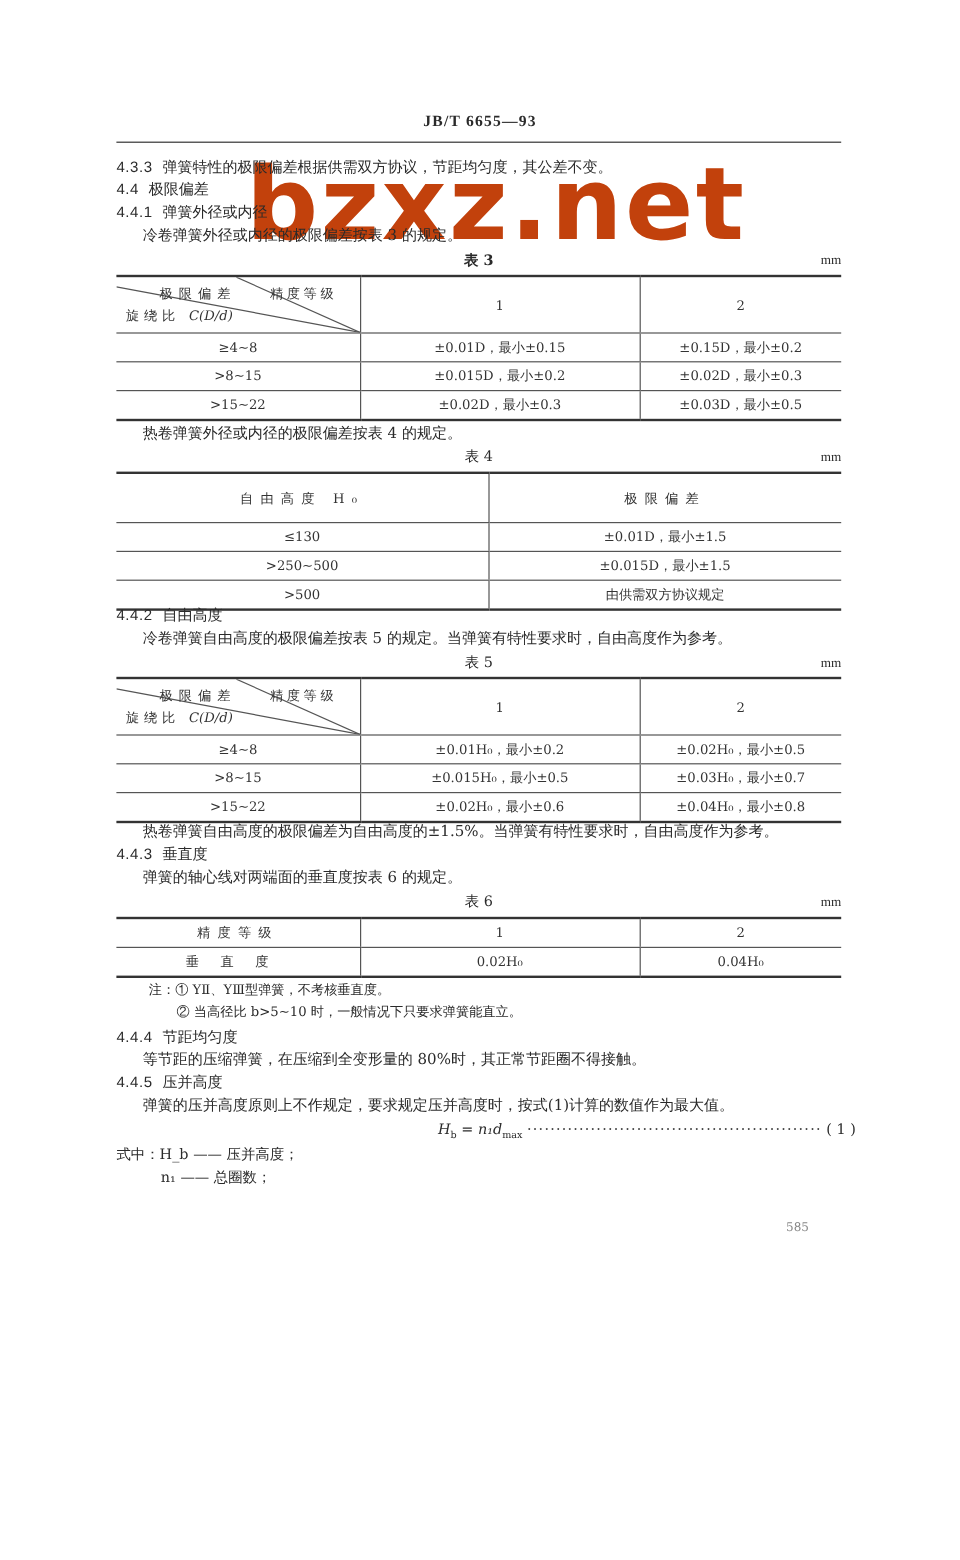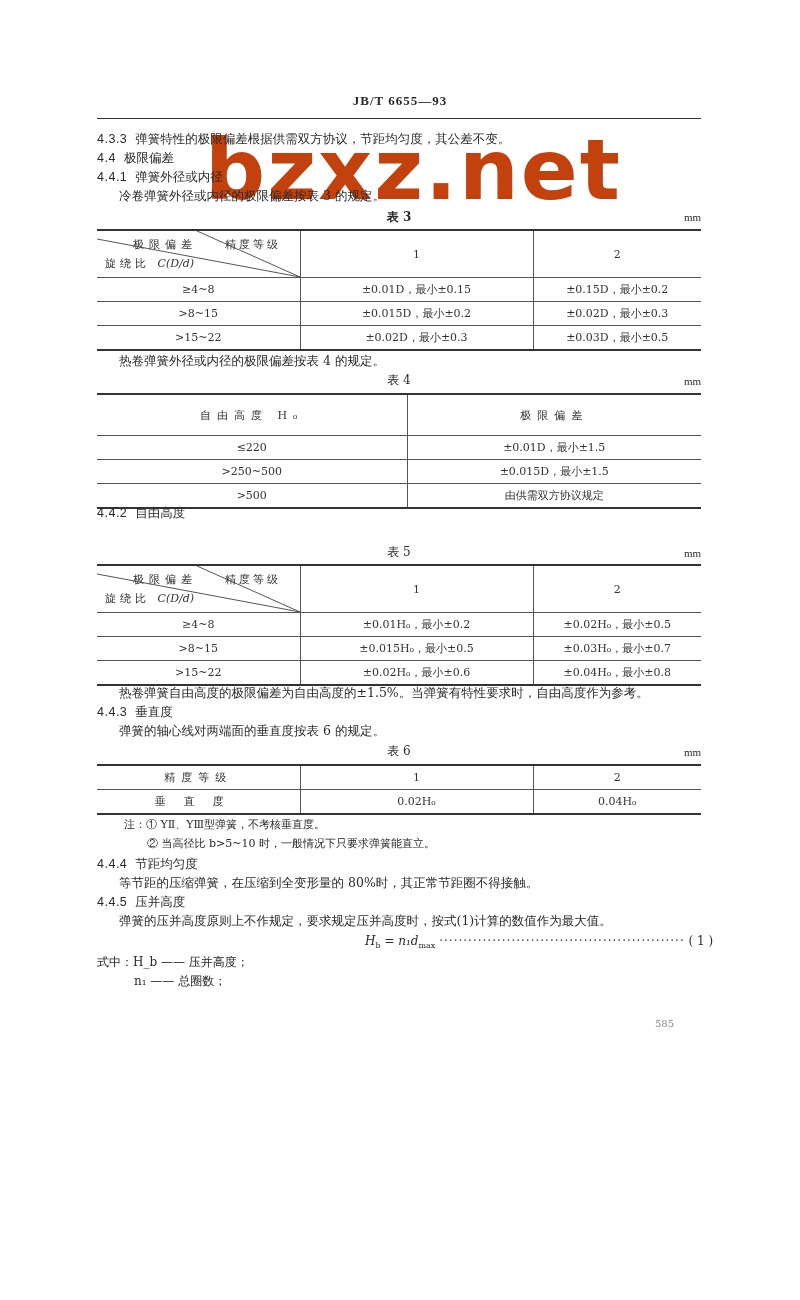--- a/index.html
+++ b/index.html
@@ -121,35 +121,36 @@
     <colgroup>
         <col style="width:310px">
         <col style="width:294px">
       </colgroup>
     <tbody>
         <tr>
       <td style="height:40px;" class="spaced">自由高度 H₀</td>
       <td style="height:40px;" class="spaced">极限偏差</td>
     </tr>
     <tr>
-      <td>≤220</td>
+      <td>≤130</td>
       <td>±0.01D，最小±1.5</td>
     </tr>
     <tr>
       <td>&gt;250~500</td>
       <td>±0.015D，最小±1.5</td>
     </tr>
     <tr>
       <td>&gt;500</td>
       <td>由供需双方协议规定</td>
     </tr>
   </tbody>
     </table>
 
   <div class="line" style="top:504px;"><span class="num">4.4.2</span><span>自由高度</span></div>
+  <div class="line indent" style="top:523px;">冷卷弹簧自由高度的极限偏差按表 5 的规定。当弹簧有特性要求时，自由高度作为参考。</div>
 
   <div class="caption" style="top:544px;">表 5</div>
   <div class="unit" style="top:547px;">mm</div>
   <table class="doc" style="top:564px;">
     <colgroup>
         <col style="width:203px">
         <col style="width:233px">
         <col style="width:168px">
       </colgroup>
     <tbody>

